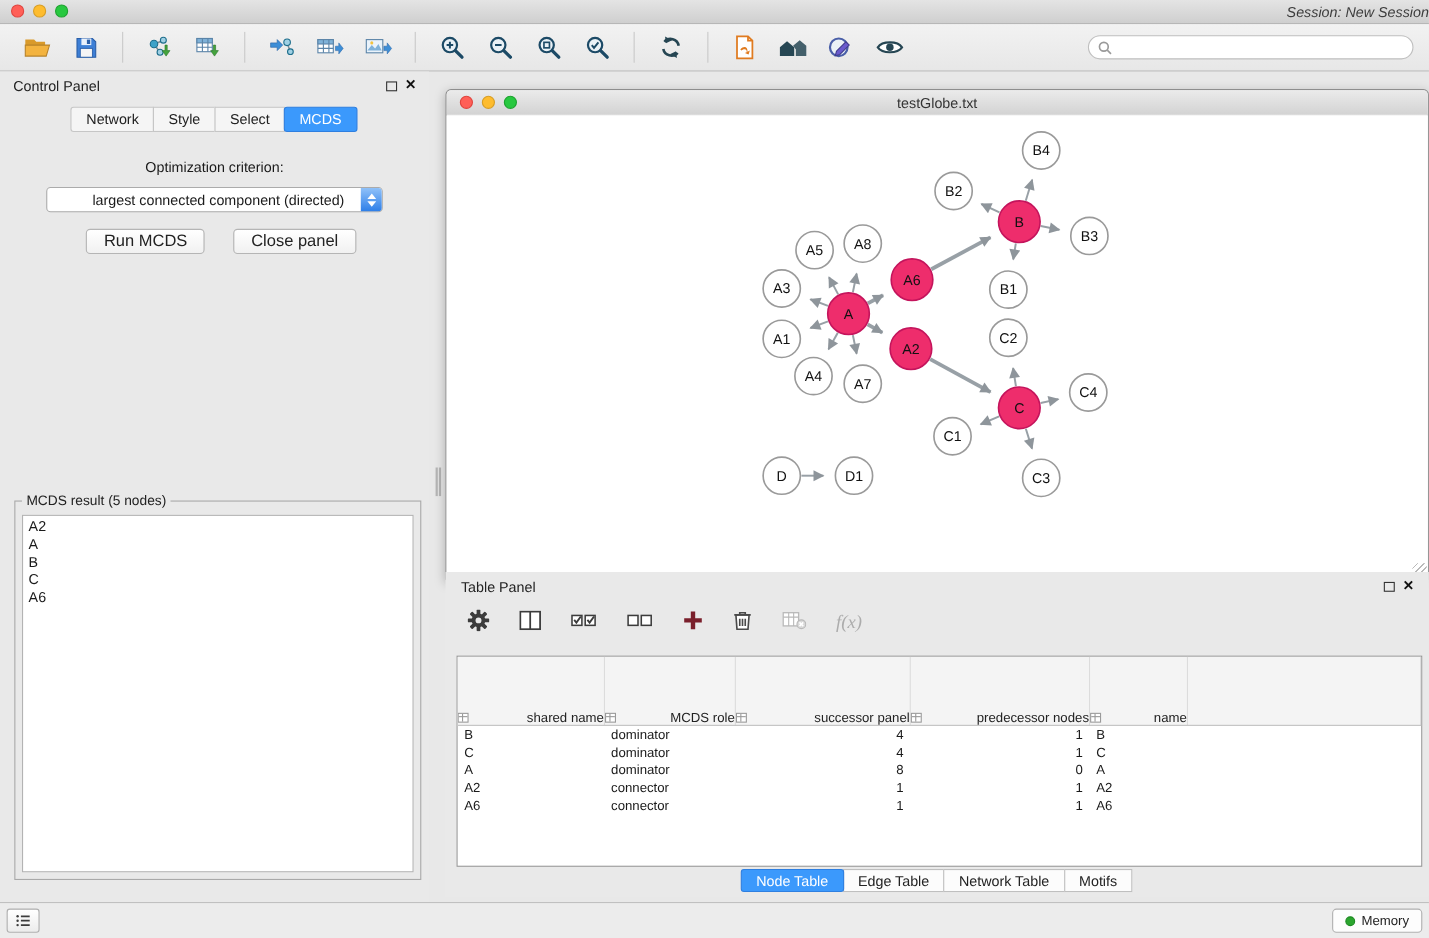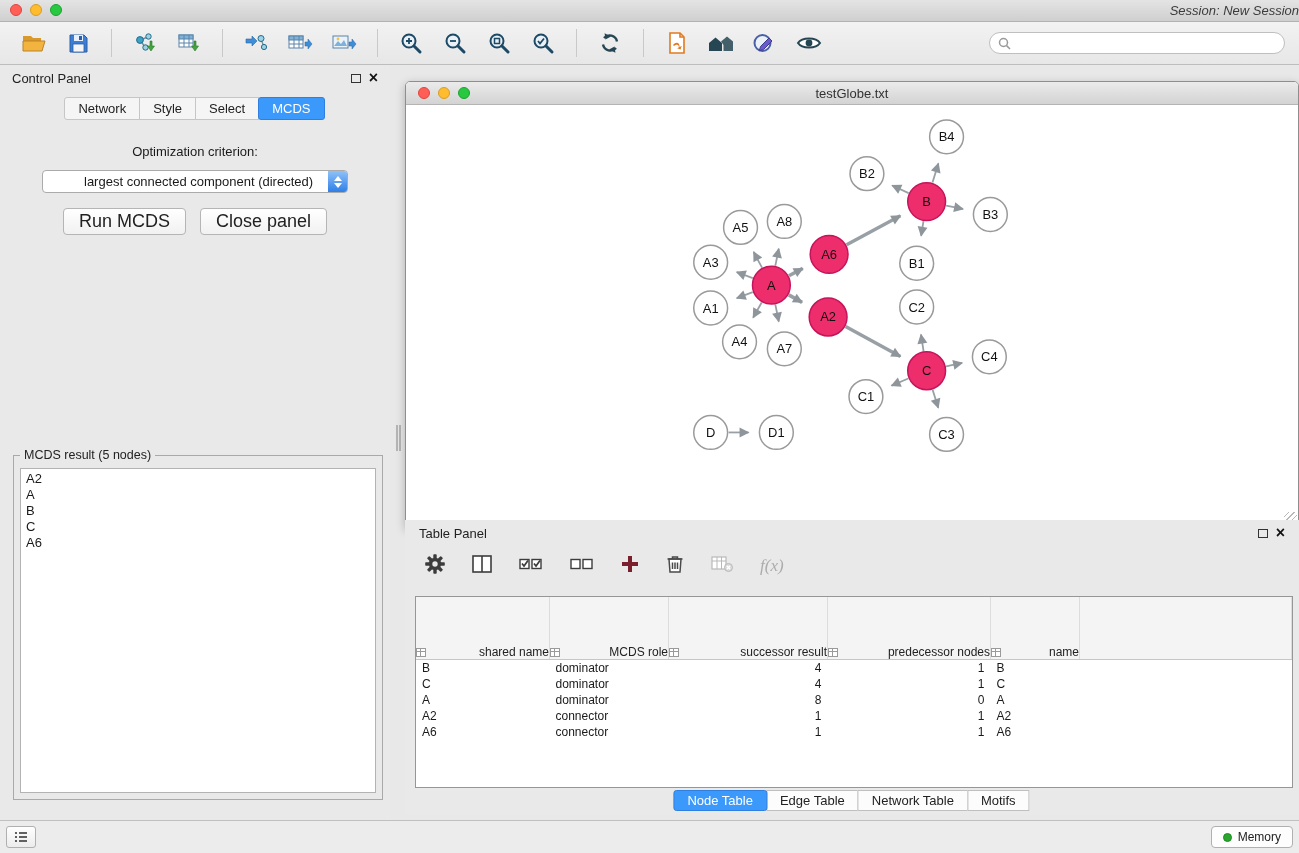--- a/index.html
+++ b/index.html
@@ -45,22 +45,22 @@
   .cp-tab.active{background:#3b99fc;color:#fff;border:1px solid #2f7fe0;border-radius:3px;position:relative;z-index:2;}
   .crit-label{margin-top:24px;text-align:center;font-size:13px;}
   .dropdown{position:relative;margin:11px auto 0;width:306px;height:23px;background:#fff;border:1px solid #ababab;
     border-radius:4px;box-sizing:border-box;display:flex;align-items:center;}
   .dropdown .dval{font-size:13px;padding-left:8px;flex:1;white-space:nowrap;overflow:hidden;margin-left:33px;}
   .stepper{width:19px;height:21px;border-radius:0 3px 3px 0;background:linear-gradient(#8fc1f9,#2e7fe8);
     display:flex;flex-direction:column;align-items:center;justify-content:center;gap:2px;}
   .arr-up{width:0;height:0;border-left:4px solid transparent;border-right:4px solid transparent;border-bottom:5px solid #fff;}
   .arr-dn{width:0;height:0;border-left:4px solid transparent;border-right:4px solid transparent;border-top:5px solid #fff;}
   .btn-row{margin-top:15px;display:flex;justify-content:center;gap:14px;}
-  .mac-btn{padding:2px 15px;font-size:18px;background:linear-gradient(#ffffff,#f1f1f1);
-    border:1px solid #b5b5b5;border-radius:4px;color:#222;}
+  .mac-btn{padding:2px 15px;font-size:15px;background:linear-gradient(#ffffff,#f1f1f1);
+    border:1px solid #b5b5b5;border-radius:4px;color:#222;margin-left:12px;}
   .result-fieldset{position:absolute;left:13px;top:390px;width:370px;height:345px;
     border:1px solid #a9a9a9;box-sizing:border-box;}
   .result-legend{position:absolute;top:-8px;left:6px;background:#e9e9e9;padding:0 4px;font-size:12.5px;color:#222;}
   .result-list{position:absolute;left:6px;right:6px;top:12px;bottom:6px;background:#fff;
     border:1px solid #b3b3b3;overflow:auto;padding:2px 5px;box-sizing:border-box;}
   .result-item{font-size:13px;line-height:16px;}
 
   
   .network-window{position:absolute;left:405px;top:65px;width:894px;height:446px;background:#fff;
     border:1px solid #8e8e8e;border-radius:5px 5px 0 0;box-sizing:border-box;box-shadow:0 3px 10px rgba(0,0,0,.25);margin-top:16px;}
@@ -497,21 +497,21 @@
               </th>
               <th style="width: 118px;">
                 <span class="hwrap">
                   <span class="hicon"></span>
                   <span>MCDS role</span>
                 </span>
               </th>
               <th style="width: 158px;">
                 <span class="hwrap">
                   <span class="hicon"></span>
-                  <span>successor result</span>
+                  <span>successor panel</span>
                 </span>
               </th>
               <th style="width: 162px;">
                 <span class="hwrap">
                   <span class="hicon"></span>
                   <span>predecessor nodes</span>
                 </span>
               </th>
               <th style="width: 88px;">
                 <span class="hwrap">

